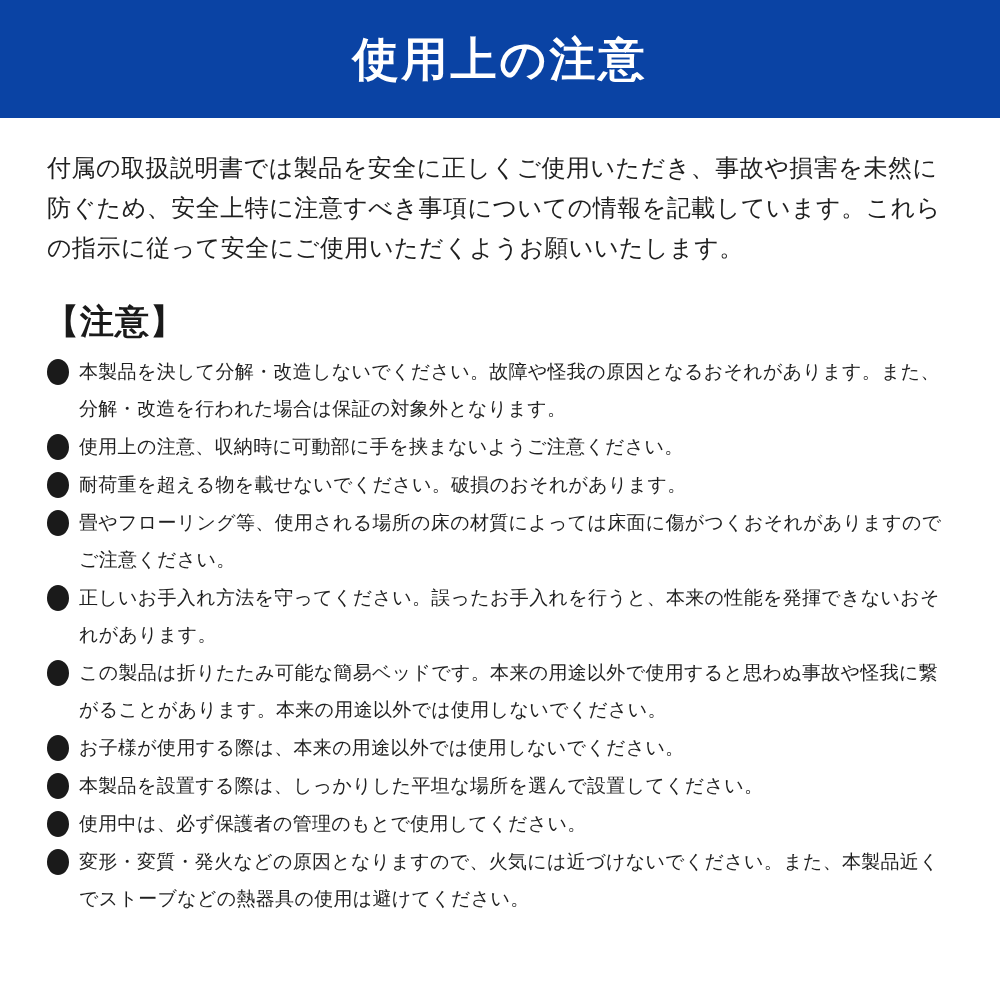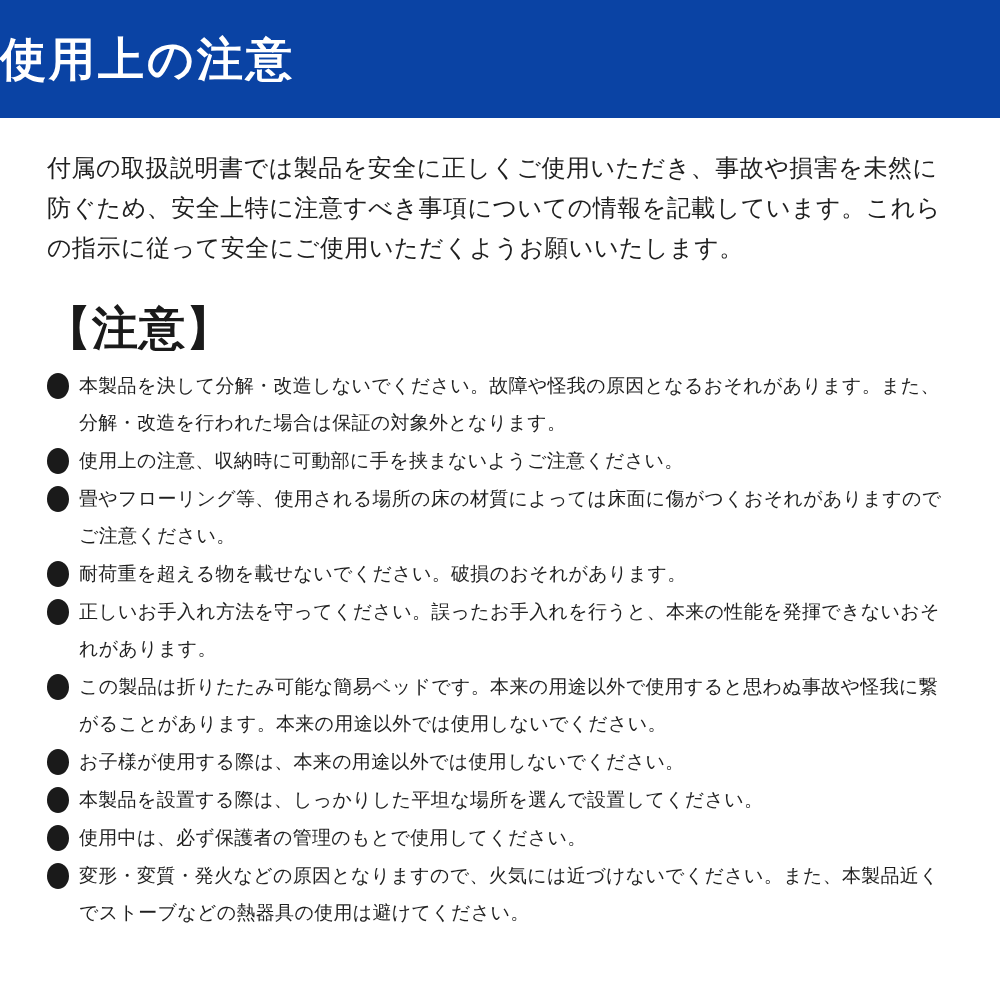--- a/index.html
+++ b/index.html
@@ -21,20 +21,21 @@
     background: #ffffff;
     box-sizing: border-box;
   }
   
   .banner {
     width: 1000px;
     height: 118px;
     background: #0a43a4;
     display: flex;
     align-items: center;
+    justify-content: center;
   }
   .banner h1 {
     margin: 0;
     color: #ffffff;
     font-size: 46px;
     font-weight: bold;
     letter-spacing: 3px;
     line-height: 1;
   }
   
@@ -44,21 +45,21 @@
   }
   .intro {
     margin: 30px 0 1px 0;
     font-size: 24px;
     line-height: 40px;
     letter-spacing: 0.5px;
     color: #1f1f1f;
   }
   .caution-heading {
     margin: 34px 0 12px -2px;
-    font-size: 46px;
+    font-size: 34px;
     font-weight: bold;
     letter-spacing: 1px;
     color: #1a1a1a;
     line-height: 1.15;
   }
   .caution-list {
     list-style: none;
     margin: 0;
     padding: 0;
   }
@@ -105,26 +106,26 @@
           <span class="item-text">本製品を決して分解・改造しないでください。故障や怪我の原因となるおそれがあります。また、分解・改造を行われた場合は保証の対象外となります。</span>
         </li>
 
         <li>
           <span class="bullet"></span>
           <span class="item-text">使用上の注意、収納時に可動部に手を挟まないようご注意ください。</span>
         </li>
 
         <li>
           <span class="bullet"></span>
-          <span class="item-text">畳やフローリング等、使用される場所の床の材質によっては床面に傷がつくおそれがありますのでご注意ください。</span>
+          <span class="item-text">耐荷重を超える物を載せないでください。破損のおそれがあります。</span>
         </li>
 
         <li>
           <span class="bullet"></span>
-          <span class="item-text">耐荷重を超える物を載せないでください。破損のおそれがあります。</span>
+          <span class="item-text">畳やフローリング等、使用される場所の床の材質によっては床面に傷がつくおそれがありますのでご注意ください。</span>
         </li>
 
         <li>
           <span class="bullet"></span>
           <span class="item-text">正しいお手入れ方法を守ってください。誤ったお手入れを行うと、本来の性能を発揮できないおそれがあります。</span>
         </li>
 
         <li>
           <span class="bullet"></span>
           <span class="item-text">この製品は折りたたみ可能な簡易ベッドです。本来の用途以外で使用すると思わぬ事故や怪我に繋がることがあります。本来の用途以外では使用しないでください。</span>

